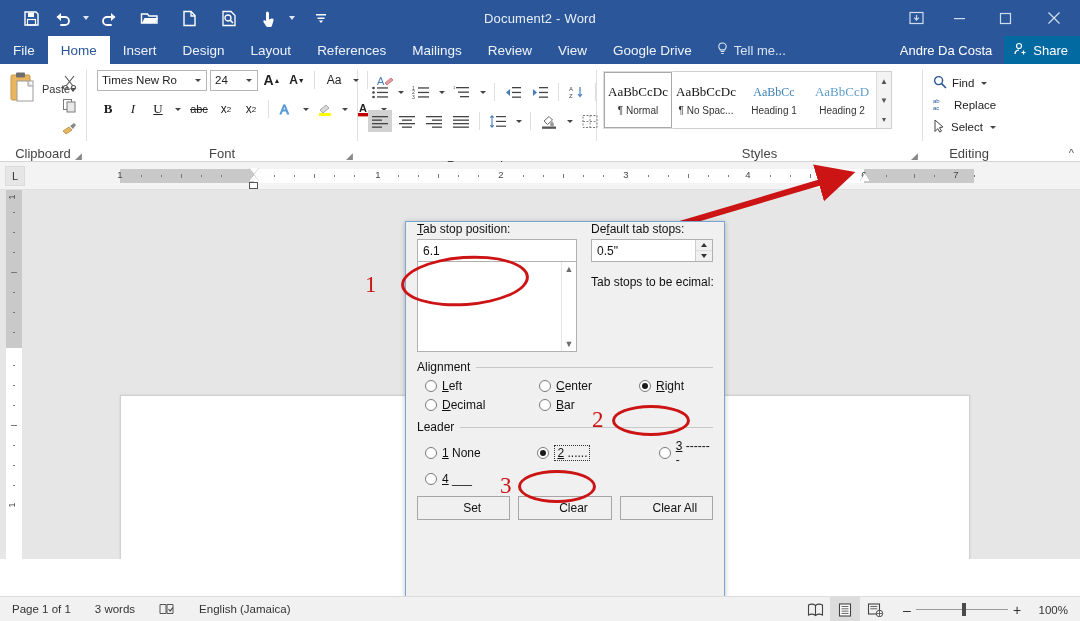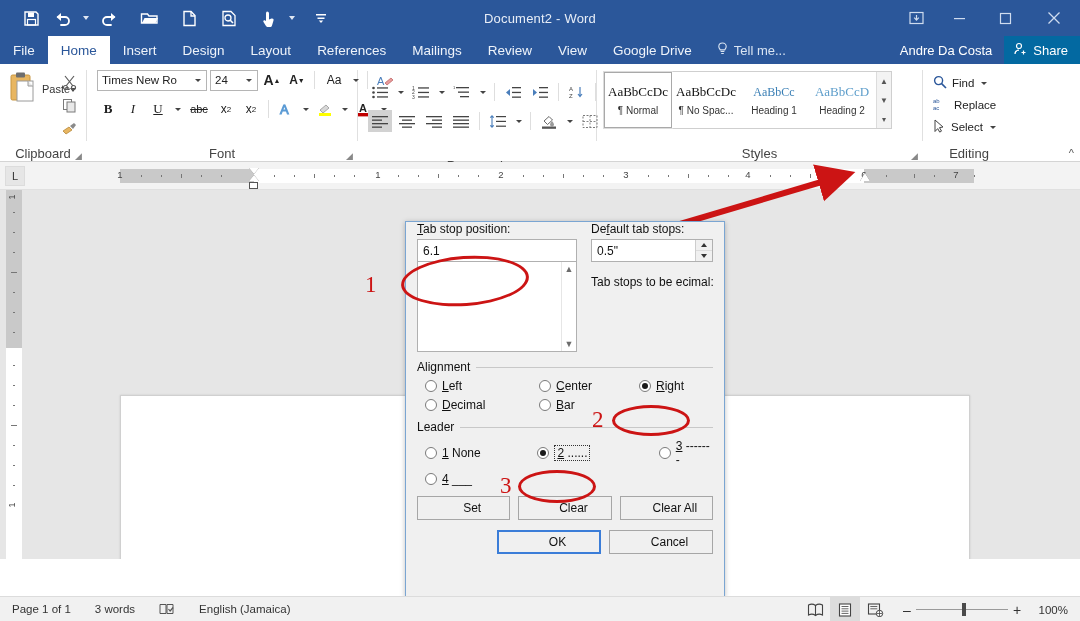--- a/index.html
+++ b/index.html
@@ -862,28 +862,20 @@
             <span class="u" style="text-decoration:none"></span>
             <span>Set</span>
           </div>
         <div class="btn">
             <span>Clear</span>
           </div>
         <div class="btn">
             <span>Clear All</span>
           </div>
       </div>
-      <div class="btnrow">
-        <div class="btn default">
-            <span>OK</span>
-          </div>
-        <div class="btn">
-            <span>Cancel</span>
-          </div>
-      </div>
     </div>
   </div>
 
   <div class="ellipse" style="left:401px; top:256px; width:128px; height:50px; transform:rotate(-4deg);"></div>
   <div class="ellipse" style="left:612px; top:405px; width:78px; height:31px;"></div>
   <div class="ellipse" style="left:518px; top:470px; width:78px; height:33px;"></div>
 
   <div class="anno-num" style="left:365px; top:272px;">1</div>
   <div class="anno-num" style="left:592px; top:407px;">2</div>
   <div class="anno-num" style="left:500px; top:473px;">3</div>

